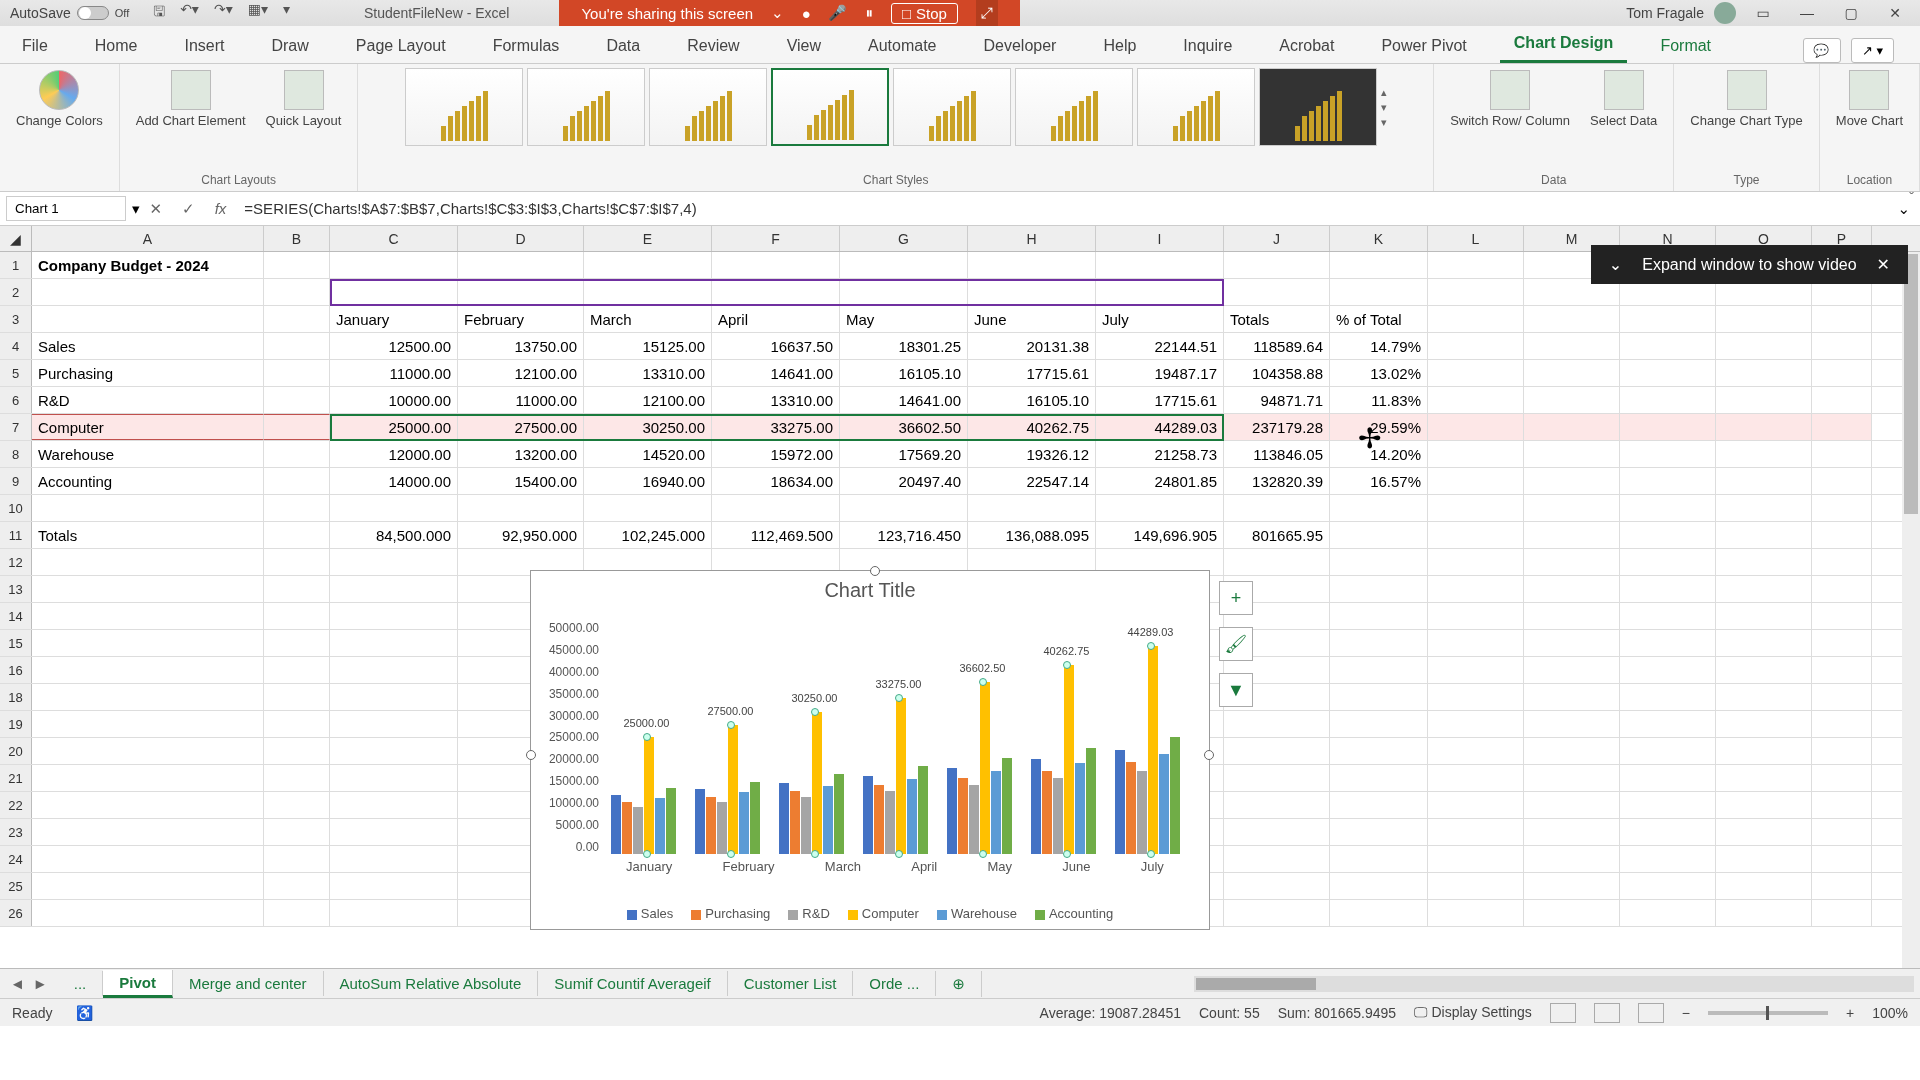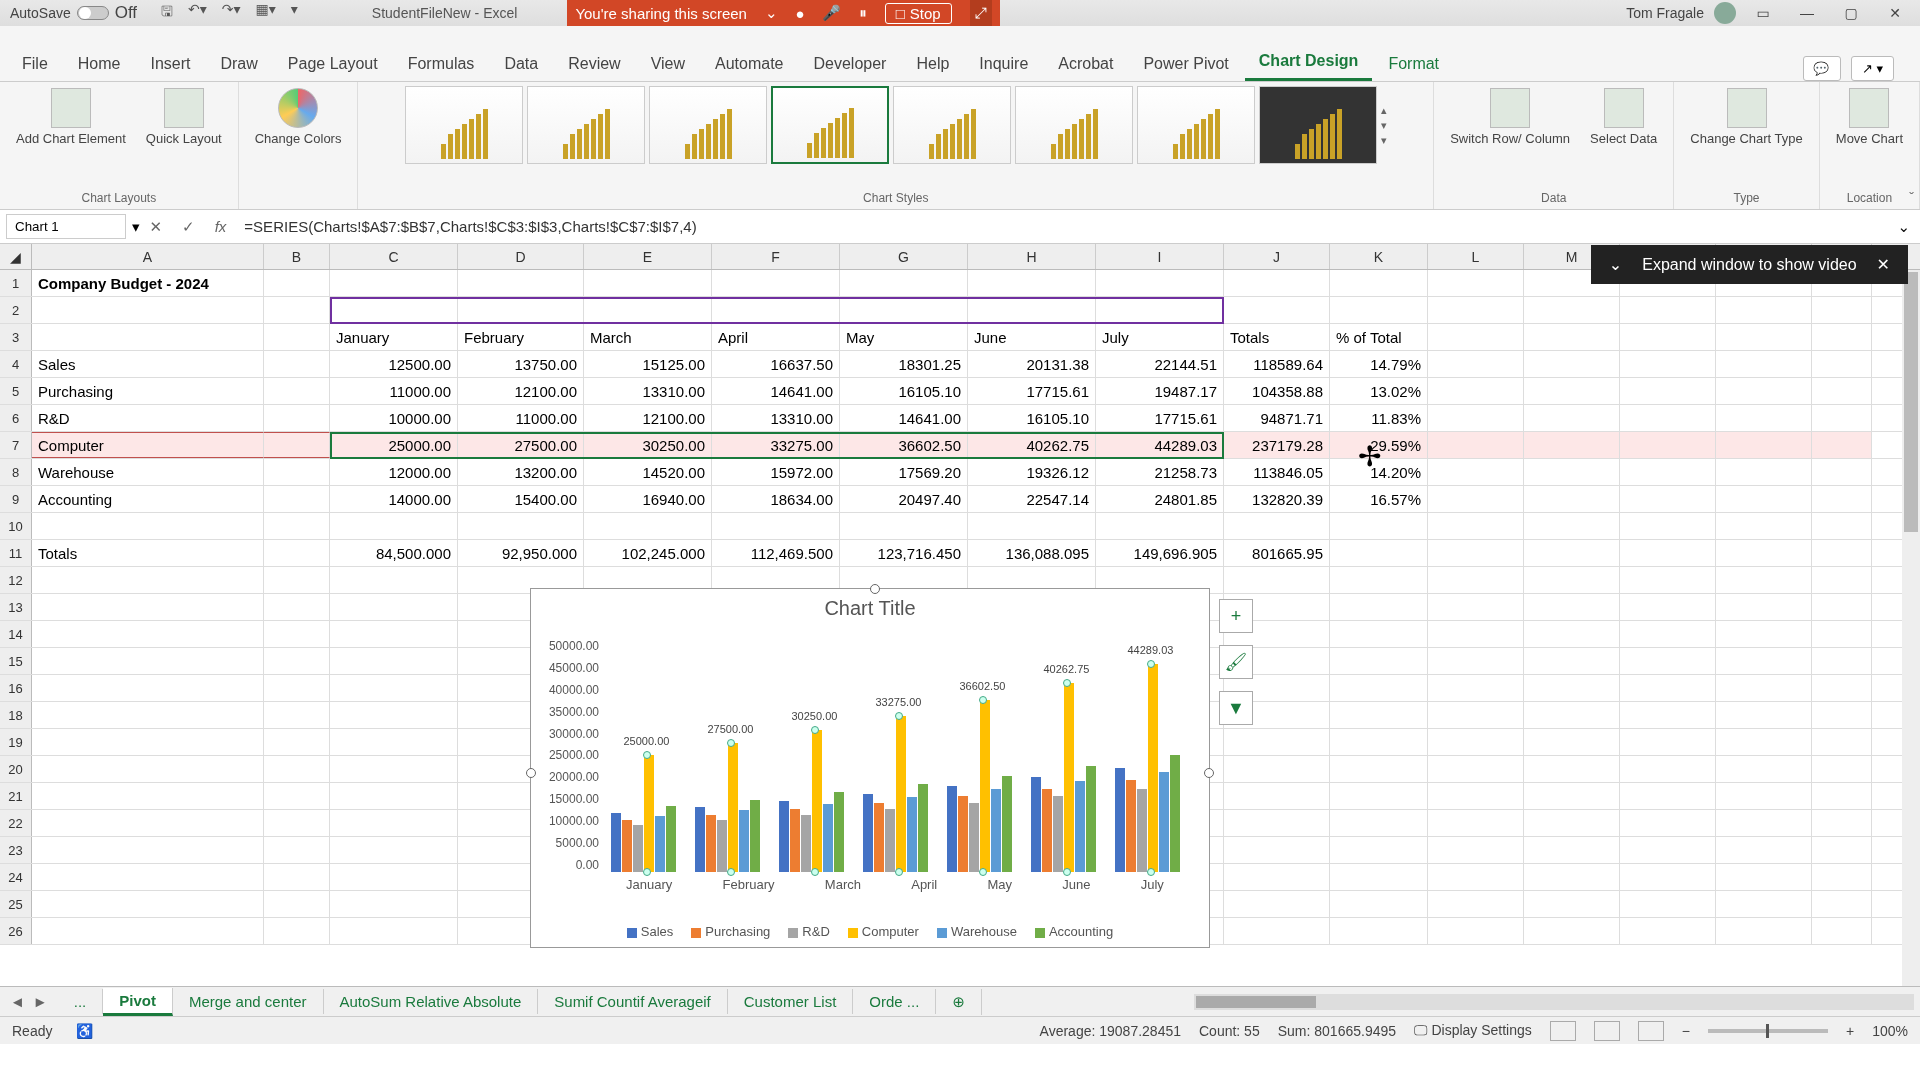--- a/index.html
+++ b/index.html
@@ -6,29 +6,29 @@
 body { background: #fff; overflow: hidden; width: 1920px; height: 1080px; position: relative; }
 
 
 .titlebar { height: 26px; background: linear-gradient(#e8e8e8,#dedede); display: flex; align-items: center; font-size: 14px; color: #444; }
 .autosave { display:flex; align-items:center; gap:6px; padding:0 10px; }
 .toggle { width:32px; height:14px; border:1px solid #888; border-radius:8px; position:relative; background:#ccc;}
 .toggle::after{content:"";position:absolute;width:12px;height:12px;border-radius:50%;background:#fff;left:1px;top:0;}
 .qat { display:flex; gap:15px; padding:0 14px; color:#555;}
 .qat span{cursor:default;}
 .filename { flex:0 0 auto; margin-left:60px; color:#555;}
-.sharebar { margin-left:50px; background:#d24726; color:#fff; height:26px; display:flex; align-items:center; padding:0 8px; gap:18px; font-size:15px;}
+.sharebar { margin-left:50px; background:#d24726; color:#fff; height:26px; display:flex; align-items:center; padding:0 22px; gap:18px; font-size:15px;}
 .stopbtn{border:1px solid #fff;padding:1px 10px;border-radius:3px;display:flex;align-items:center;gap:5px;}
 .popout{background:#b33d1e;width:22px;height:26px;display:flex;align-items:center;justify-content:center;}
 .titlebar .user{margin-left:auto;display:flex;align-items:center;gap:10px;padding-right:8px;color:#444;}
 .avatar{width:22px;height:22px;border-radius:50%;background:#8a9;}
 .wbtn{width:34px;text-align:center;font-size:14px;}
 
 
-.tabs{height:56px;display:flex;align-items:flex-end;gap:2px;padding:0 8px;border-bottom:1px solid #ccc;background:#f5f5f5;}
+.tabs{height:38px;display:flex;align-items:flex-end;gap:19px;padding:0 8px;border-bottom:1px solid #ccc;background:#f5f5f5;}
 .tab{padding:8px 14px;font-size:16px;color:#444;}
 .tab.active{color:#1a7a3d;border-bottom:3px solid #1a7a3d;font-weight:600;}
 .tab.ctx{color:#1a7a3d;}
 .rightribbon{margin-left:auto;display:flex;gap:10px;padding-right:18px;}
 .ribbonbtn{border:1px solid #bbb;padding:4px 10px;border-radius:3px;font-size:13px;background:#fff;}
 
 
 .ribbon{height:128px;background:#f5f5f5;border-bottom:1px solid #ccc;display:flex;}
 .group{border-right:1px solid #ddd;padding:4px 10px 2px;display:flex;flex-direction:column;align-items:center;justify-content:space-between;}
 .grouplabel{font-size:12px;color:#666;padding:2px 0;}
@@ -115,21 +115,21 @@
 .vscroll{position:absolute;right:0;top:26px;bottom:0;width:18px;background:#eee;}
 .vscroll::after{content:"";position:absolute;top:2px;left:2px;right:2px;height:260px;background:#bbb;}
 </style>
 </head>
 <body>
 
 <div class="titlebar">
   <div class="autosave">
     <span>AutoSave</span>
     <span class="toggle"></span>
-    <span style="font-size:17px;">Off</span>
+    <span style="font-size:11px;">Off</span>
   </div>
   <div class="qat">
     <span>🖫</span>
     <span>↶▾</span>
     <span>↷▾</span>
     <span>▦▾</span>
     <span>▾</span>
   </div>
   <div class="filename">StudentFileNew - Excel</div>
   <div class="sharebar">
@@ -170,38 +170,38 @@
   <div class="tab active ctx">Chart Design</div>
   <div class="tab ctx">Format</div>
   <div class="rightribbon">
     <span class="ribbonbtn">💬</span>
     <span class="ribbonbtn">↗ ▾</span>
   </div>
 </div>
 
 <div class="ribbon">
   <div class="group">
+    <div class="bigbtn">
+        <div class="bigicon" style="background:conic-gradient(#e66,#6ae,#fc5,#5c7);border-radius:50%;"></div>
+        <span>Change Colors</span>
+      </div>
+    <div class="grouplabel">&nbsp;</div>
+  </div>
+  <div class="group">
     <div style="display:flex;gap:8px;">
       <div class="bigbtn">
           <div class="bigicon"></div>
           <span>Add Chart Element</span>
         </div>
       <div class="bigbtn">
           <div class="bigicon"></div>
           <span>Quick Layout</span>
         </div>
     </div>
     <div class="grouplabel">Chart Layouts</div>
-  </div>
-  <div class="group">
-    <div class="bigbtn">
-        <div class="bigicon" style="background:conic-gradient(#e66,#6ae,#fc5,#5c7);border-radius:50%;"></div>
-        <span>Change Colors</span>
-      </div>
-    <div class="grouplabel">&nbsp;</div>
   </div>
   <div class="group" style="flex:1;">
     <div class="styles" id="styles-gallery">
         <div class="stylethumb">
           <div class="minibars">
             <span style="height: 15px;"></span>
             <span style="height: 25px;"></span>
             <span style="height: 30px;"></span>
             <span style="height: 35px;"></span>
             <span style="height: 40px;"></span>

